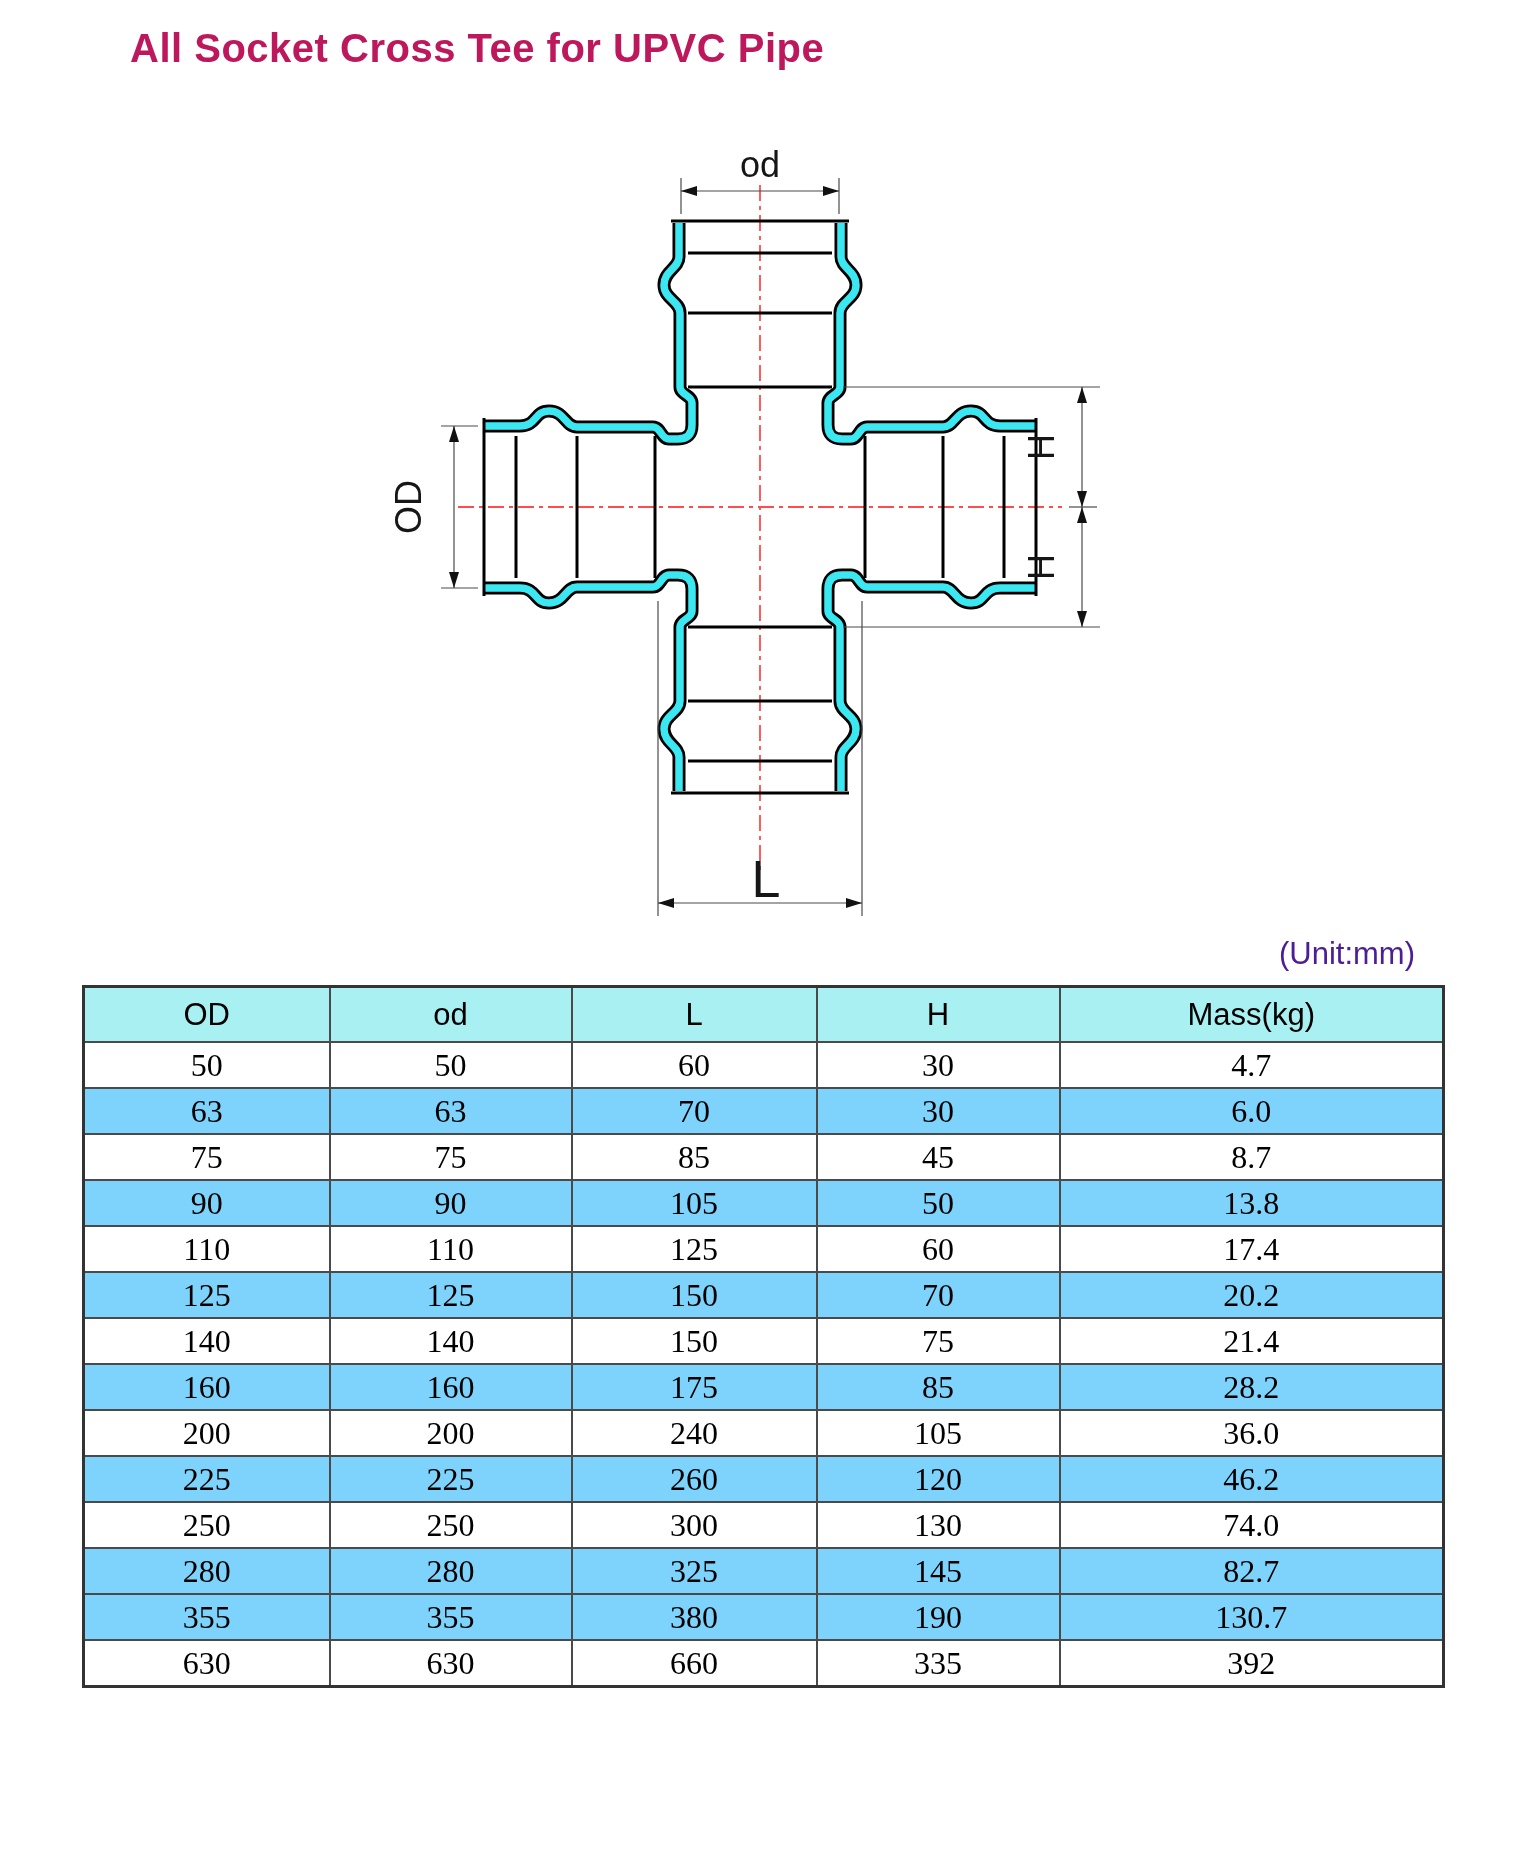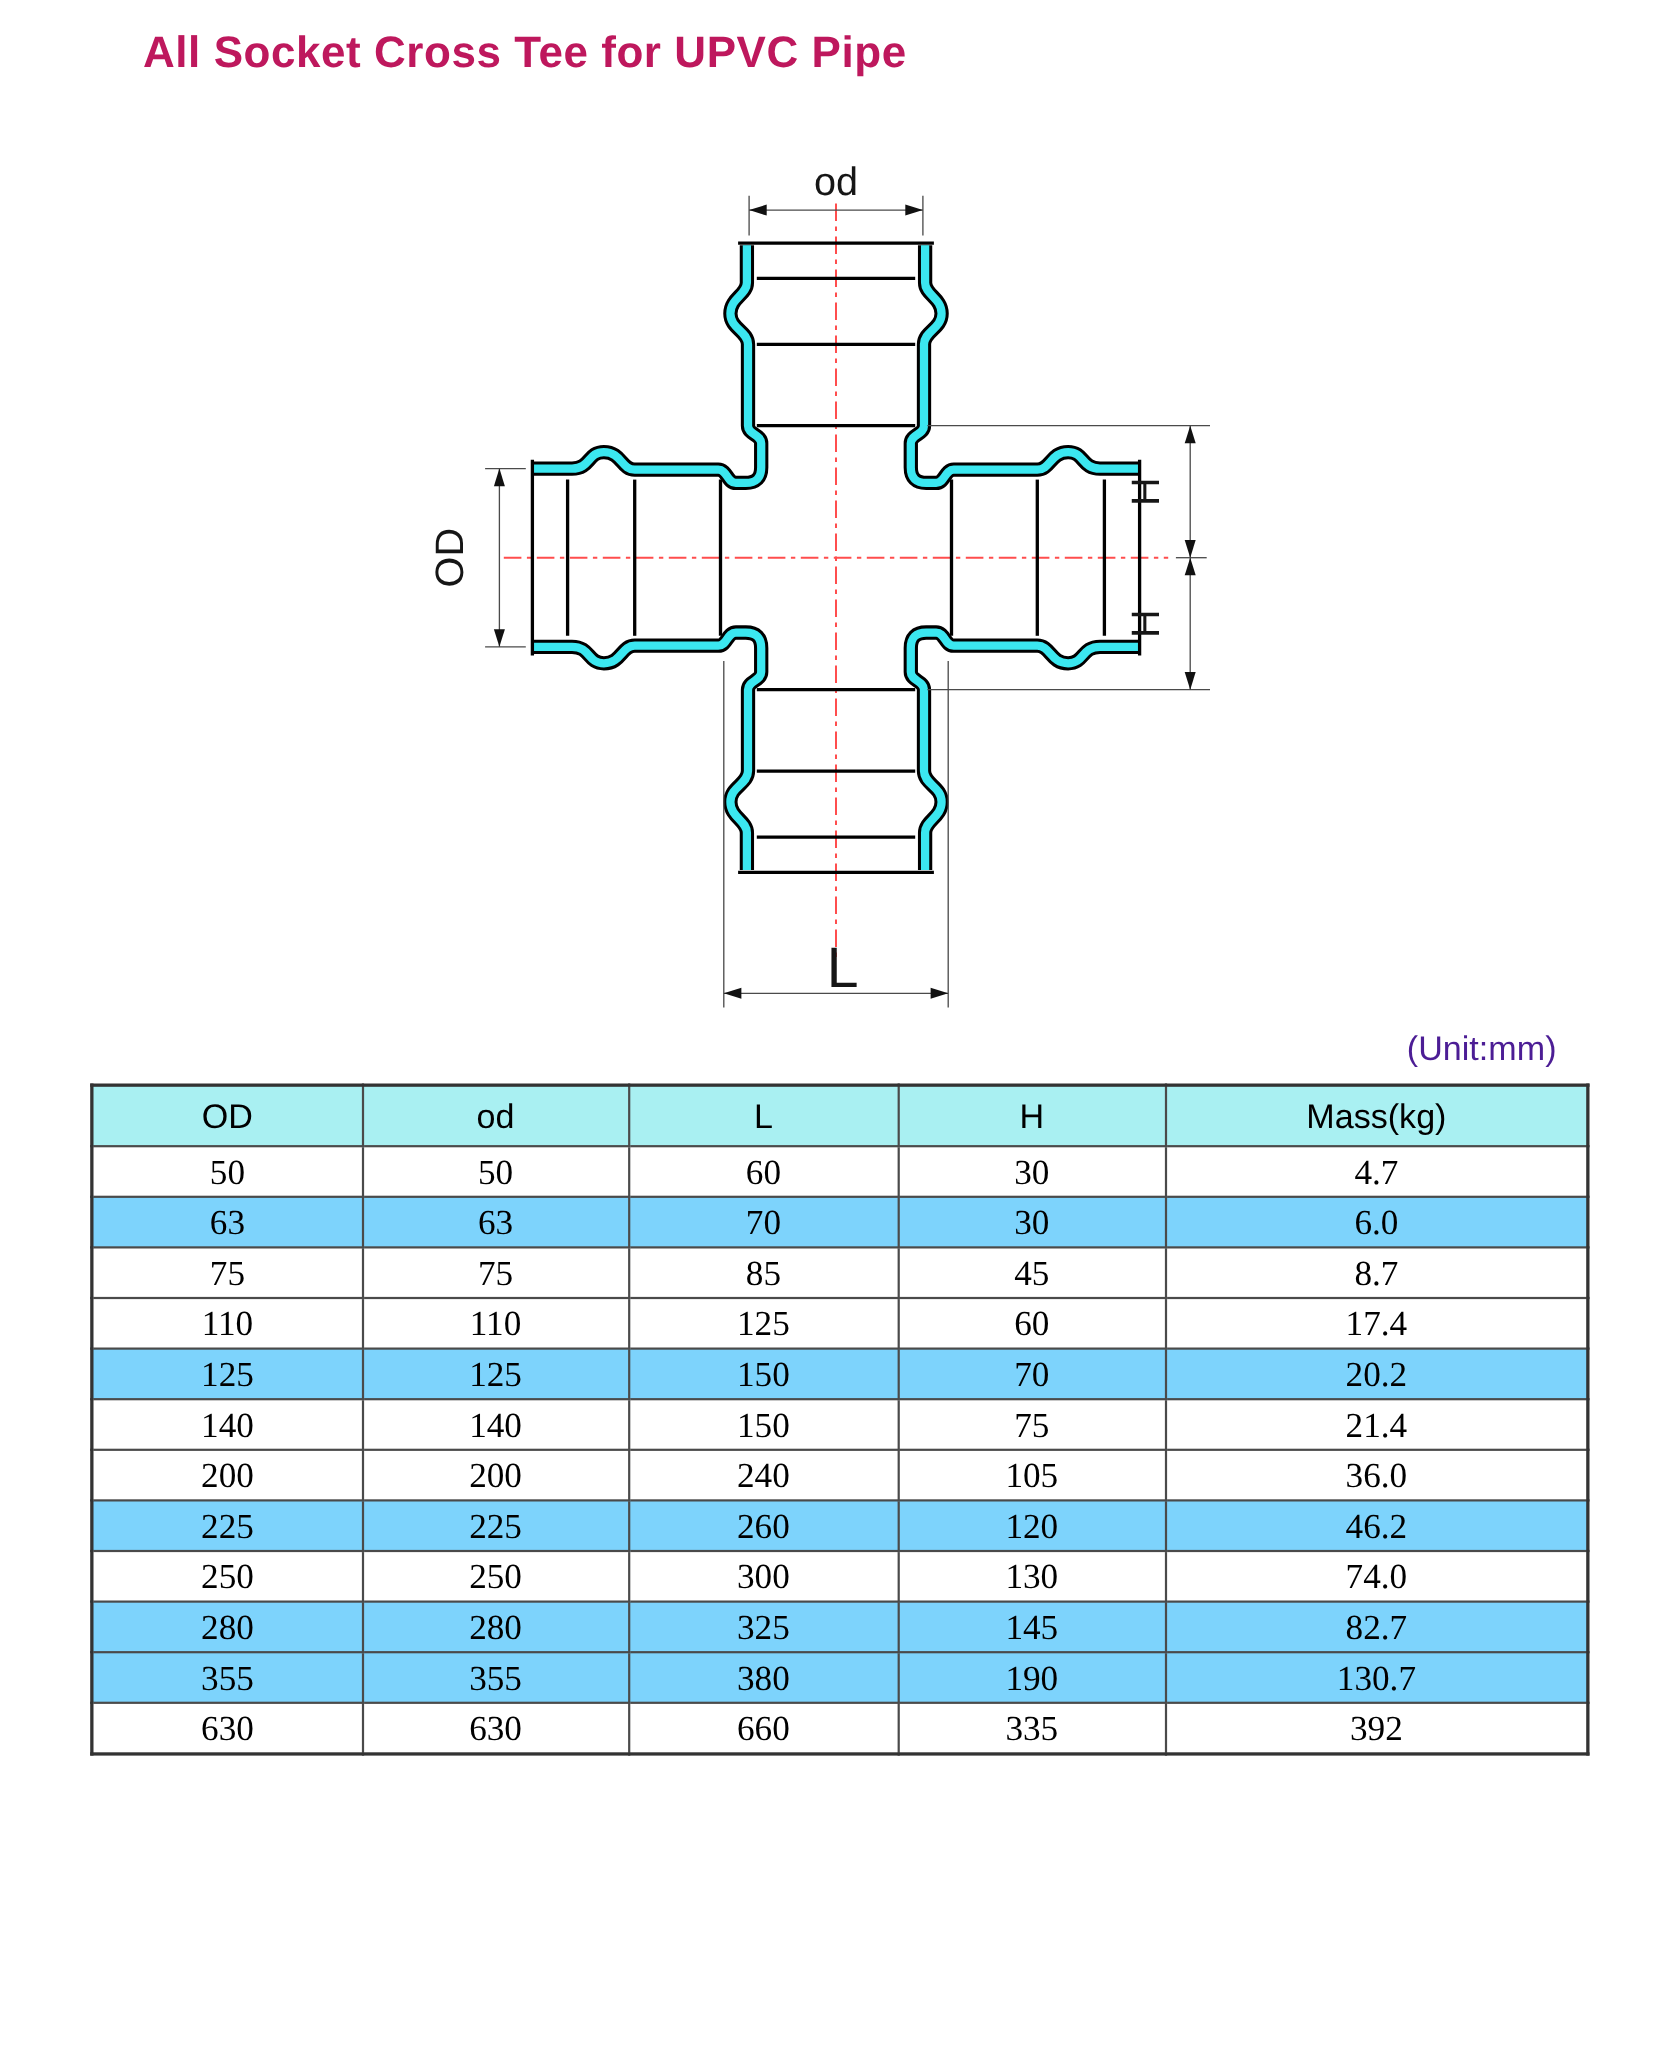--- a/index.html
+++ b/index.html
@@ -181,20 +181,27 @@
         <td>30</td>
         <td>6.0</td>
       </tr>
       <tr>
         <td>75</td>
         <td>75</td>
         <td>85</td>
         <td>45</td>
         <td>8.7</td>
       </tr>
+      <tr class="alt">
+        <td>90</td>
+        <td>90</td>
+        <td>105</td>
+        <td>50</td>
+        <td>13.8</td>
+      </tr>
       <tr>
         <td>110</td>
         <td>110</td>
         <td>125</td>
         <td>60</td>
         <td>17.4</td>
       </tr>
       <tr class="alt">
         <td>125</td>
         <td>125</td>
@@ -202,20 +209,27 @@
         <td>70</td>
         <td>20.2</td>
       </tr>
       <tr>
         <td>140</td>
         <td>140</td>
         <td>150</td>
         <td>75</td>
         <td>21.4</td>
       </tr>
+      <tr class="alt">
+        <td>160</td>
+        <td>160</td>
+        <td>175</td>
+        <td>85</td>
+        <td>28.2</td>
+      </tr>
       <tr>
         <td>200</td>
         <td>200</td>
         <td>240</td>
         <td>105</td>
         <td>36.0</td>
       </tr>
       <tr class="alt">
         <td>225</td>
         <td>225</td>

